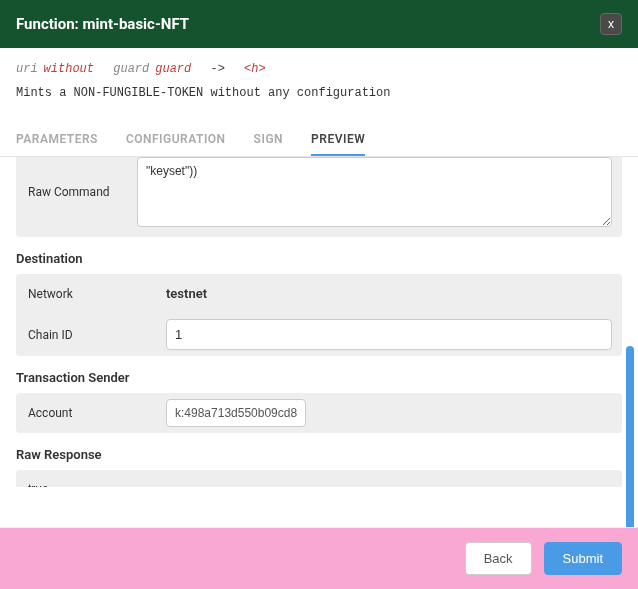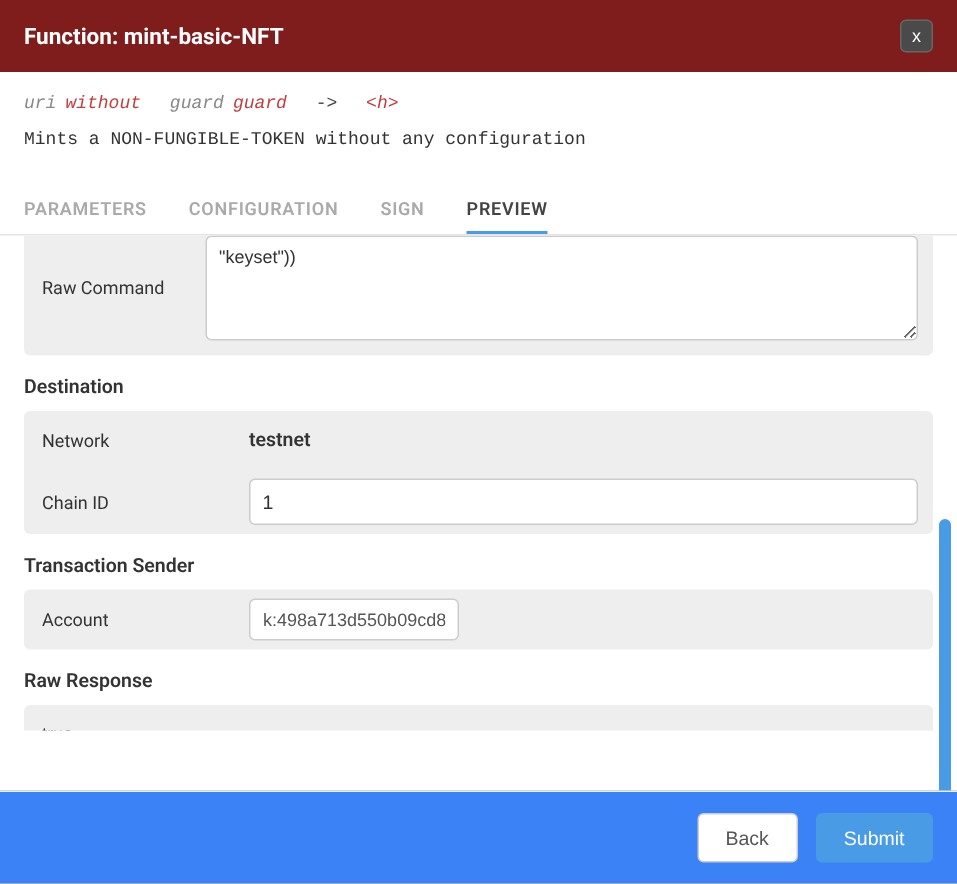--- a/index.html
+++ b/index.html
@@ -11,21 +11,21 @@
     body {
       font-family: -apple-system, BlinkMacSystemFont, "Segoe UI", Roboto, sans-serif;
       background: #333;
       width: 638px;
       height: 589px;
       overflow: hidden;
       position: relative;
     }
 
     .header {
-      background: #7f1d1d;
+      background: #14532d;
       color: #fff;
       padding: 14px 16px;
       display: flex;
       align-items: center;
       justify-content: space-between;
       height: 48px;
     }
 
     .header-title {
       font-size: 15px;
@@ -211,21 +211,21 @@
 
     .footer {
       position: absolute;
       bottom: 0;
       left: 0;
       right: 0;
       padding: 14px 16px;
       display: flex;
       justify-content: flex-end;
       gap: 12px;
-      background: #3b82f6;
+      background: #f9a8d4;
       border-top: 1px solid #eee;
     }
 
     .btn {
       font-size: 13px;
       padding: 8px 18px;
       border-radius: 4px;
       cursor: pointer;
       border: 1px solid #ccc;
     }

